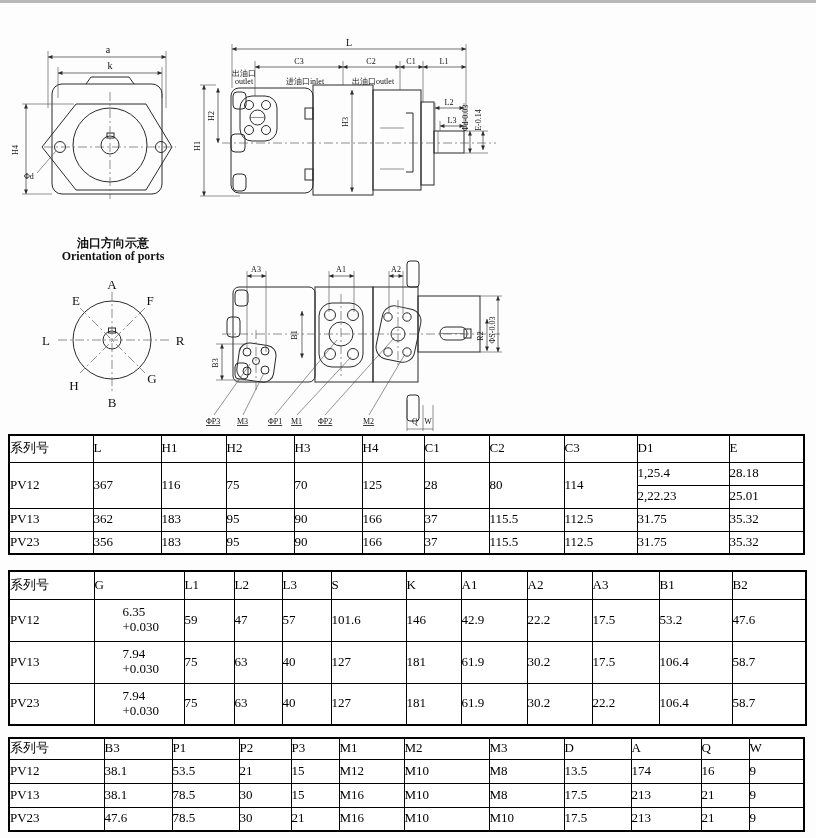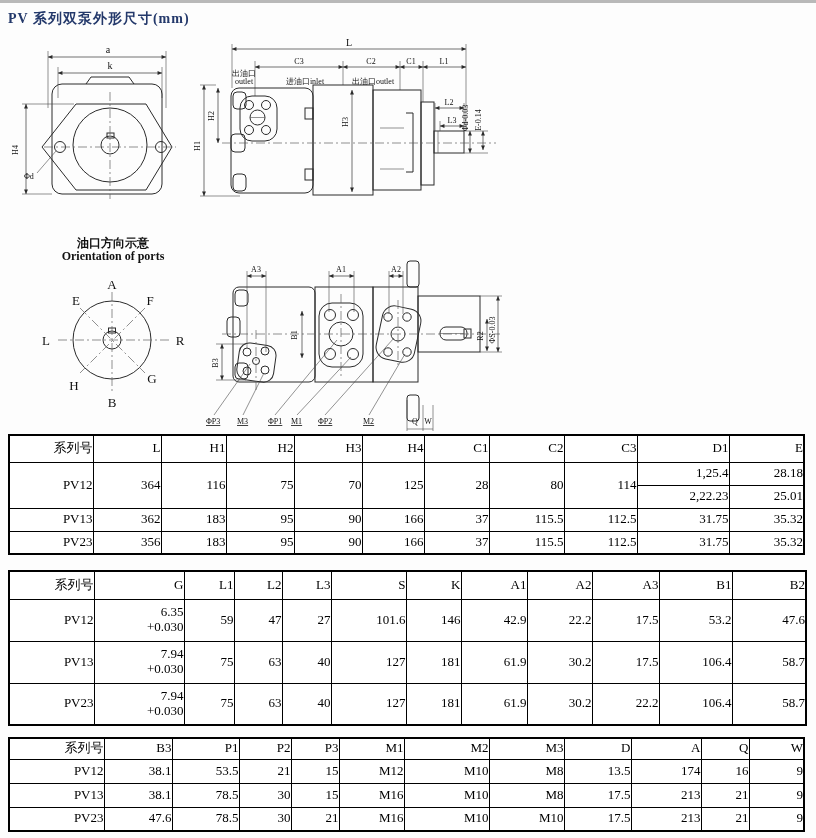--- a/index.html
+++ b/index.html
@@ -14,36 +14,35 @@
   .cl{stroke:#606060;stroke-width:0.7;fill:none;stroke-dasharray:9 3 2 3;}
   .dim{stroke:#333;stroke-width:0.7;fill:none;marker-start:url(#ar);marker-end:url(#ar);}
   text.d{font:10px "Liberation Serif",serif;fill:#111;}
   text.s{font:8px "Liberation Serif",serif;fill:#111;}
   text.zh{font:8px "Liberation Serif","DejaVu Sans",sans-serif;fill:#111;}
   text.bt{font:bold 12px "Liberation Serif","DejaVu Sans",sans-serif;fill:#111;}
   text.bt2{font:bold 12px "Liberation Serif",serif;fill:#111;}
   text.port{font:13px "Liberation Serif",serif;fill:#111;}
   text.u{text-decoration:underline;}
   table.dimtbl{position:absolute;left:8px;border-collapse:collapse;table-layout:fixed;
-       background:#fff;border:2px solid #000;font-size:13px;text-align:right;}
+       background:#fff;border:2px solid #000;font-size:13px;text-align:left;}
   .dimtbl th,.dimtbl td{border:1px solid #000;padding:0;font-weight:normal;line-height:1.15;}
   #t1{top:434px;width:795px;}
   #t1 thead tr{height:27px;} #t1 tbody tr{height:23px;}
   #t2{top:570px;width:797px;}
   #t2 thead tr{height:28px;} #t2 tbody tr{height:42px;}
   #t3{top:737px;width:795px;}
   #t3 thead tr{height:21px;} #t3 tbody tr{height:24px;}
-  .g2{display:block;}
+  .g2{display:block;padding-left:28px;}
 </style>
 </head>
 <body>
 
 <div id="page">
   <div id="topstrip"></div>
-  <div id="title">PV 系列双泵外形尺寸(mm)</div>
 
   <svg width="816" height="400" viewBox="0 35 816 400">
     <defs>
       <marker id="ar" viewBox="0 0 10 10" refX="9" refY="5" markerWidth="9" markerHeight="7" orient="auto-start-reverse">
         <path d="M0,1 L9,5 L0,9 z" fill="#2b2b2b"></path>
       </marker>
     </defs>
 
     <g>
       <line class="thin" x1="48" y1="51" x2="48" y2="108"></line>
@@ -286,21 +285,21 @@
         <th>C1</th>
         <th>C2</th>
         <th>C3</th>
         <th>D1</th>
         <th>E</th>
       </tr>
     </thead>
     <tbody>
       <tr>
         <td rowspan="2">PV12</td>
-        <td rowspan="2">364</td>
+        <td rowspan="2">367</td>
         <td rowspan="2">116</td>
         <td rowspan="2">75</td>
         <td rowspan="2">70</td>
         <td rowspan="2">125</td>
         <td rowspan="2">28</td>
         <td rowspan="2">80</td>
         <td rowspan="2">114</td>
         <td>1,25.4</td>
         <td>28.18</td>
       </tr>
@@ -370,21 +369,21 @@
     </thead>
     <tbody>
       <tr>
         <td>PV12</td>
         <td>
             <span class="g2">6.35</span>
             <span class="g2">+0.030</span>
           </td>
         <td>59</td>
         <td>47</td>
-        <td>27</td>
+        <td>57</td>
         <td>101.6</td>
         <td>146</td>
         <td>42.9</td>
         <td>22.2</td>
         <td>17.5</td>
         <td>53.2</td>
         <td>47.6</td>
       </tr>
       <tr>
         <td>PV13</td>

